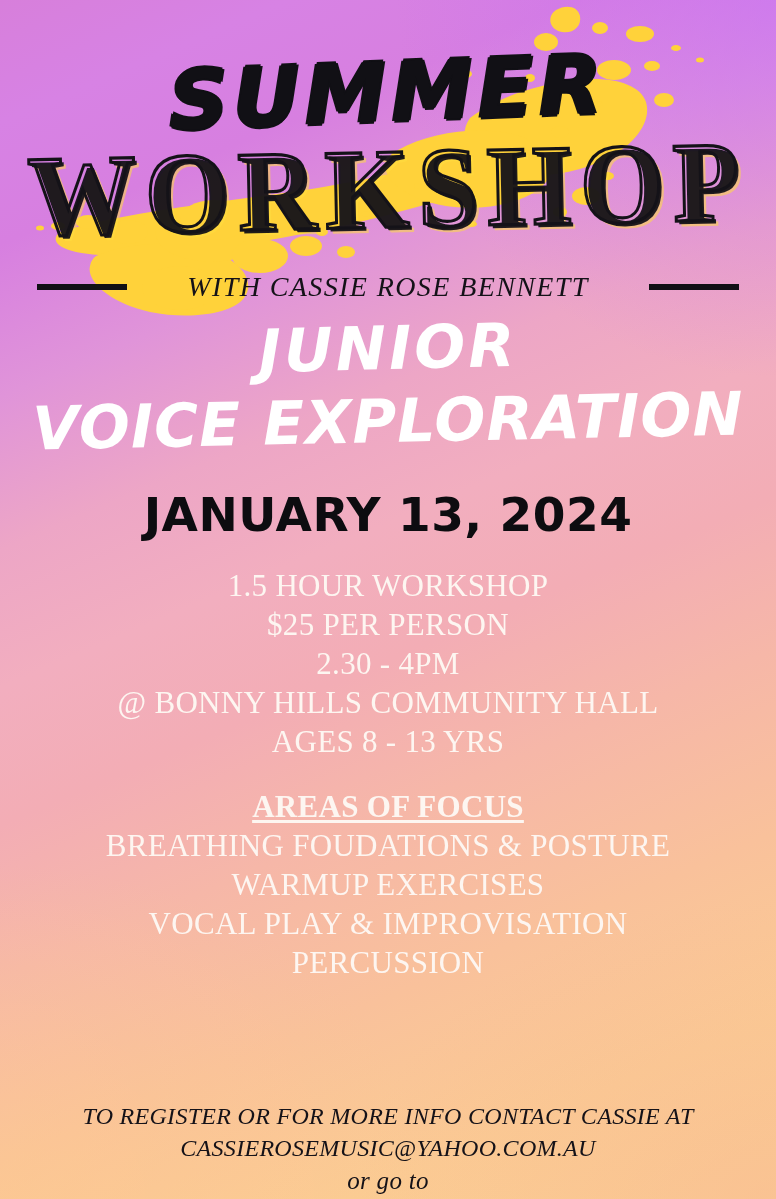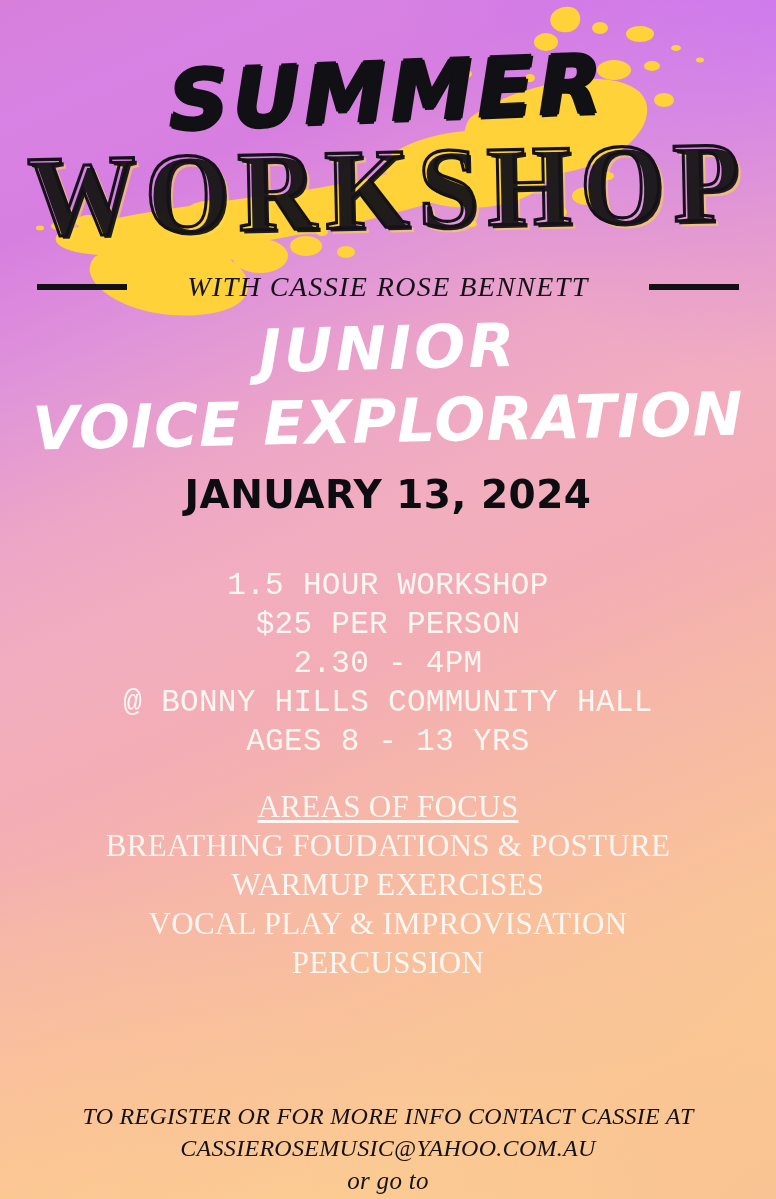--- a/index.html
+++ b/index.html
@@ -135,35 +135,35 @@
   .program .l2 {
     display: block;
     font-size: 60px;
     letter-spacing: 1px;
     margin-top: 12px;
     transform: rotate(-1.2deg);
   }
 
   .date {
     position: absolute;
-    top: 472px;
+    top: 487px;
     left: 0; right: 0;
     font-family: "DejaVu Sans", sans-serif;
     font-weight: bold;
-    font-size: 39px;
+    font-size: 47px;
     letter-spacing: 0.5px;
     color: #0d0c10;
   }
 
   
   .details {
     position: absolute;
     top: 566px;
     left: 0; right: 0;
-    font-family: Liberation Mono, monospace;
+    font-family: Liberation Serif, serif;
     font-size: 31px;
     line-height: 1.26;
     color: #fdf6f1;
     letter-spacing: 0.3px;
     text-align: center;
   }
   .details div { white-space: nowrap; }
 
   
   .focus {
@@ -172,20 +172,21 @@
     left: 0; right: 0;
     font-family: "Liberation Serif", "DejaVu Serif", serif;
     font-size: 31px;
     line-height: 1.26;
     color: #fdf6f1;
     letter-spacing: 0.3px;
   }
   .focus .focus-heading {
     text-decoration: underline;
     text-underline-offset: 3px;
+    font-weight: bold;
   }
   .focus div { white-space: nowrap; }
 
   
   .footer {
     position: absolute;
     top: 1068px;
     left: 0; right: 0;
     font-family: "Liberation Serif", "DejaVu Serif", serif;
     font-style: italic;

